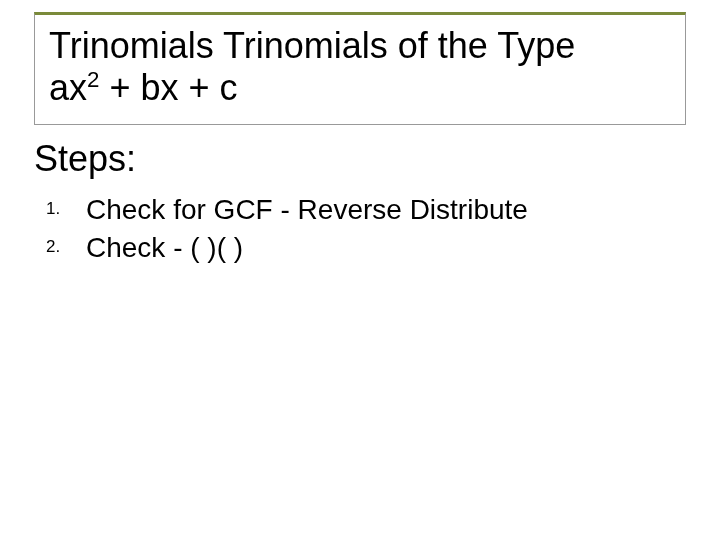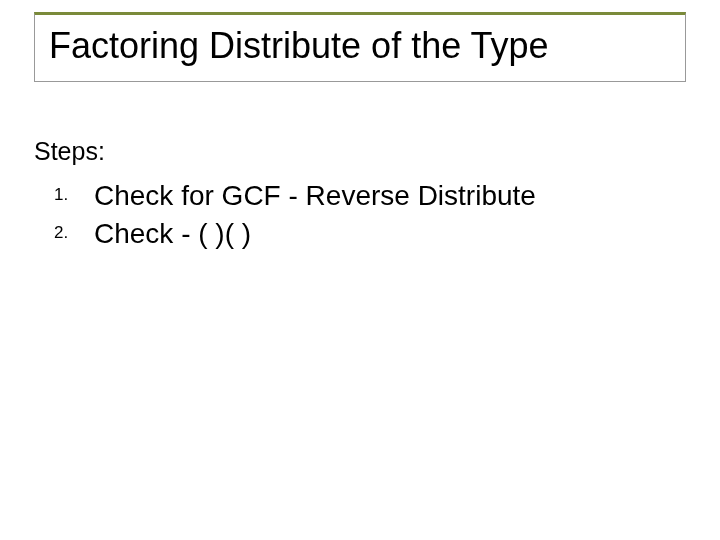--- a/index.html
+++ b/index.html
@@ -39,26 +39,26 @@
     vertical-align: super;
     line-height: 0;
   }
   .body-box {
     position: absolute;
     left: 34px;
     top: 136px;
     width: 652px;
   }
   .steps-heading {
-    font-size: 25px;
+    font-size: 36px;
     line-height: 1.25;
     margin-bottom: 10px;
   }
   ol.steps {
-    margin: 8px;
+    margin: 0;
     padding: 0 0 0 52px;
     list-style: none;
     counter-reset: step;
   }
   ol.steps li {
     counter-increment: step;
     font-size: 28px;
     line-height: 1.35;
     position: relative;
   }
@@ -70,21 +70,24 @@
     font-size: 17px;
     color: #000;
   }
 </style>
 </head>
 <body>
 
 <div class="slide">
 
   <div class="title-box">
-    <div class="title-line">Factoring Distribute of the Type</div>
+    <div class="title-line">Trinomials Trinomials of the Type</div>
+    <div class="title-line">
+      <span>ax</span><span class="sup">2</span><span> + bx + c</span>
+    </div>
   </div>
 
   <div class="body-box">
     <div class="steps-heading">Steps:</div>
     <ol class="steps">
       <li>Check for GCF - Reverse Distribute</li>
       <li>Check - (   )(   )</li>
     </ol>
   </div>
 

